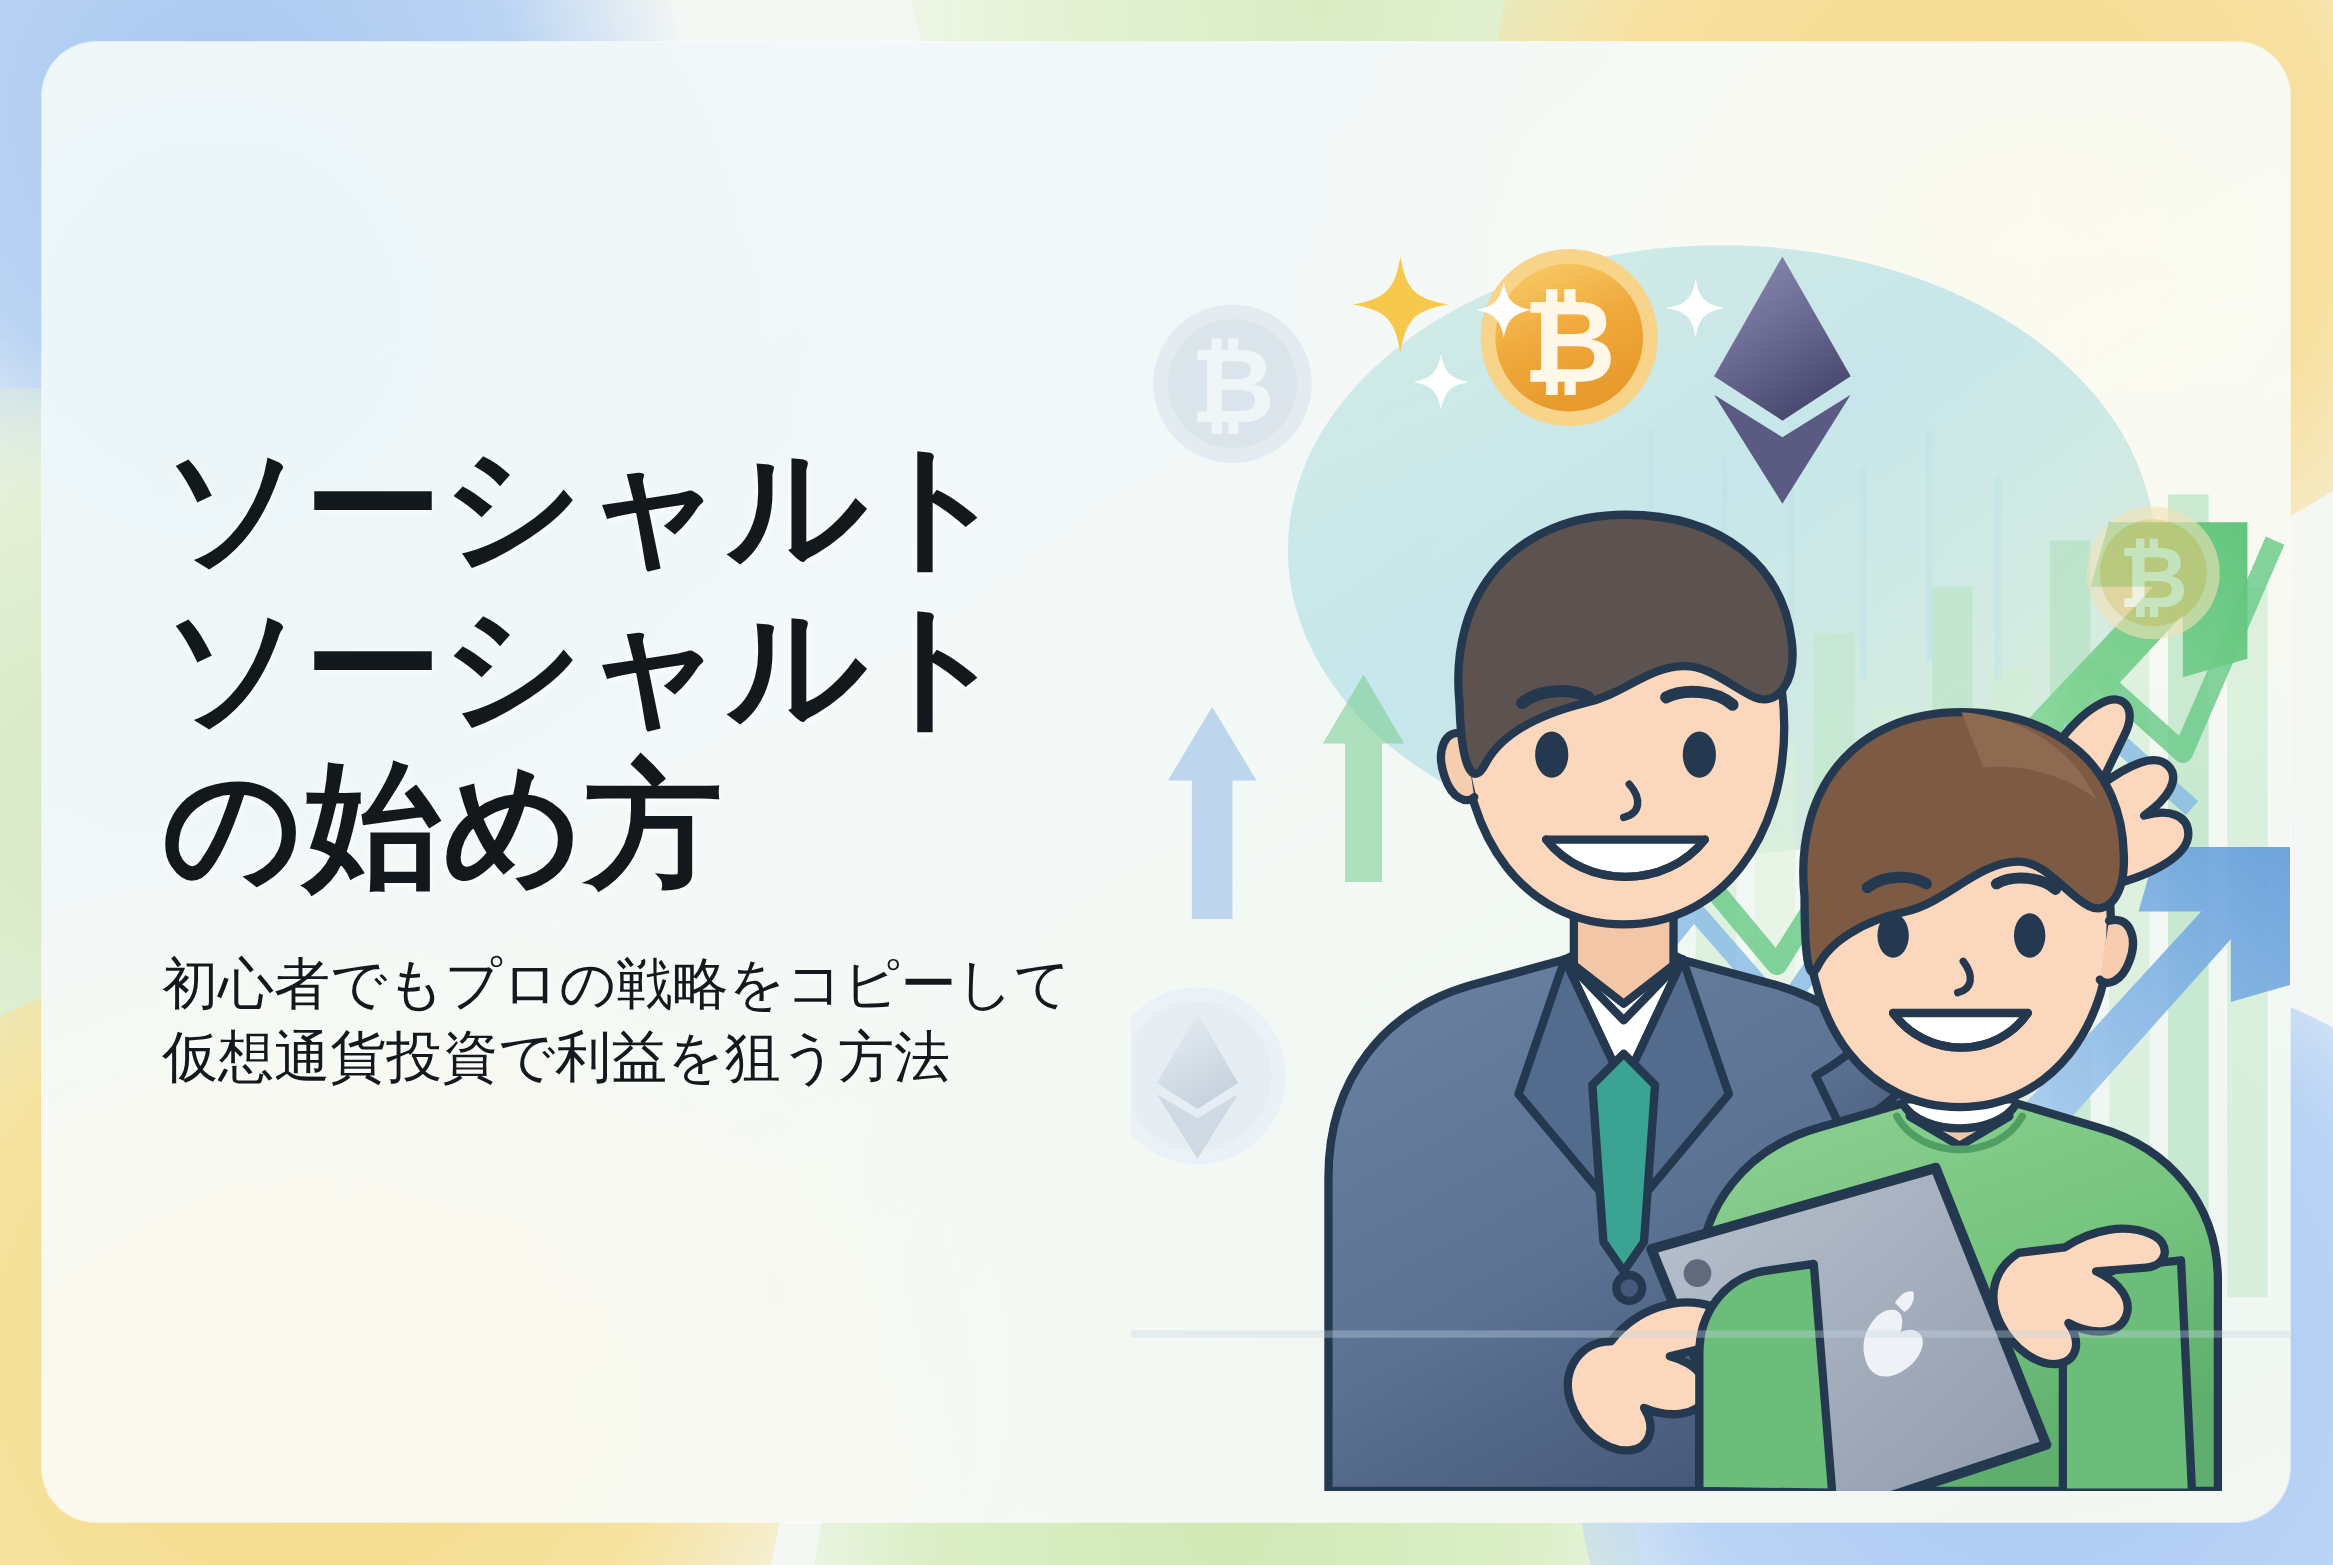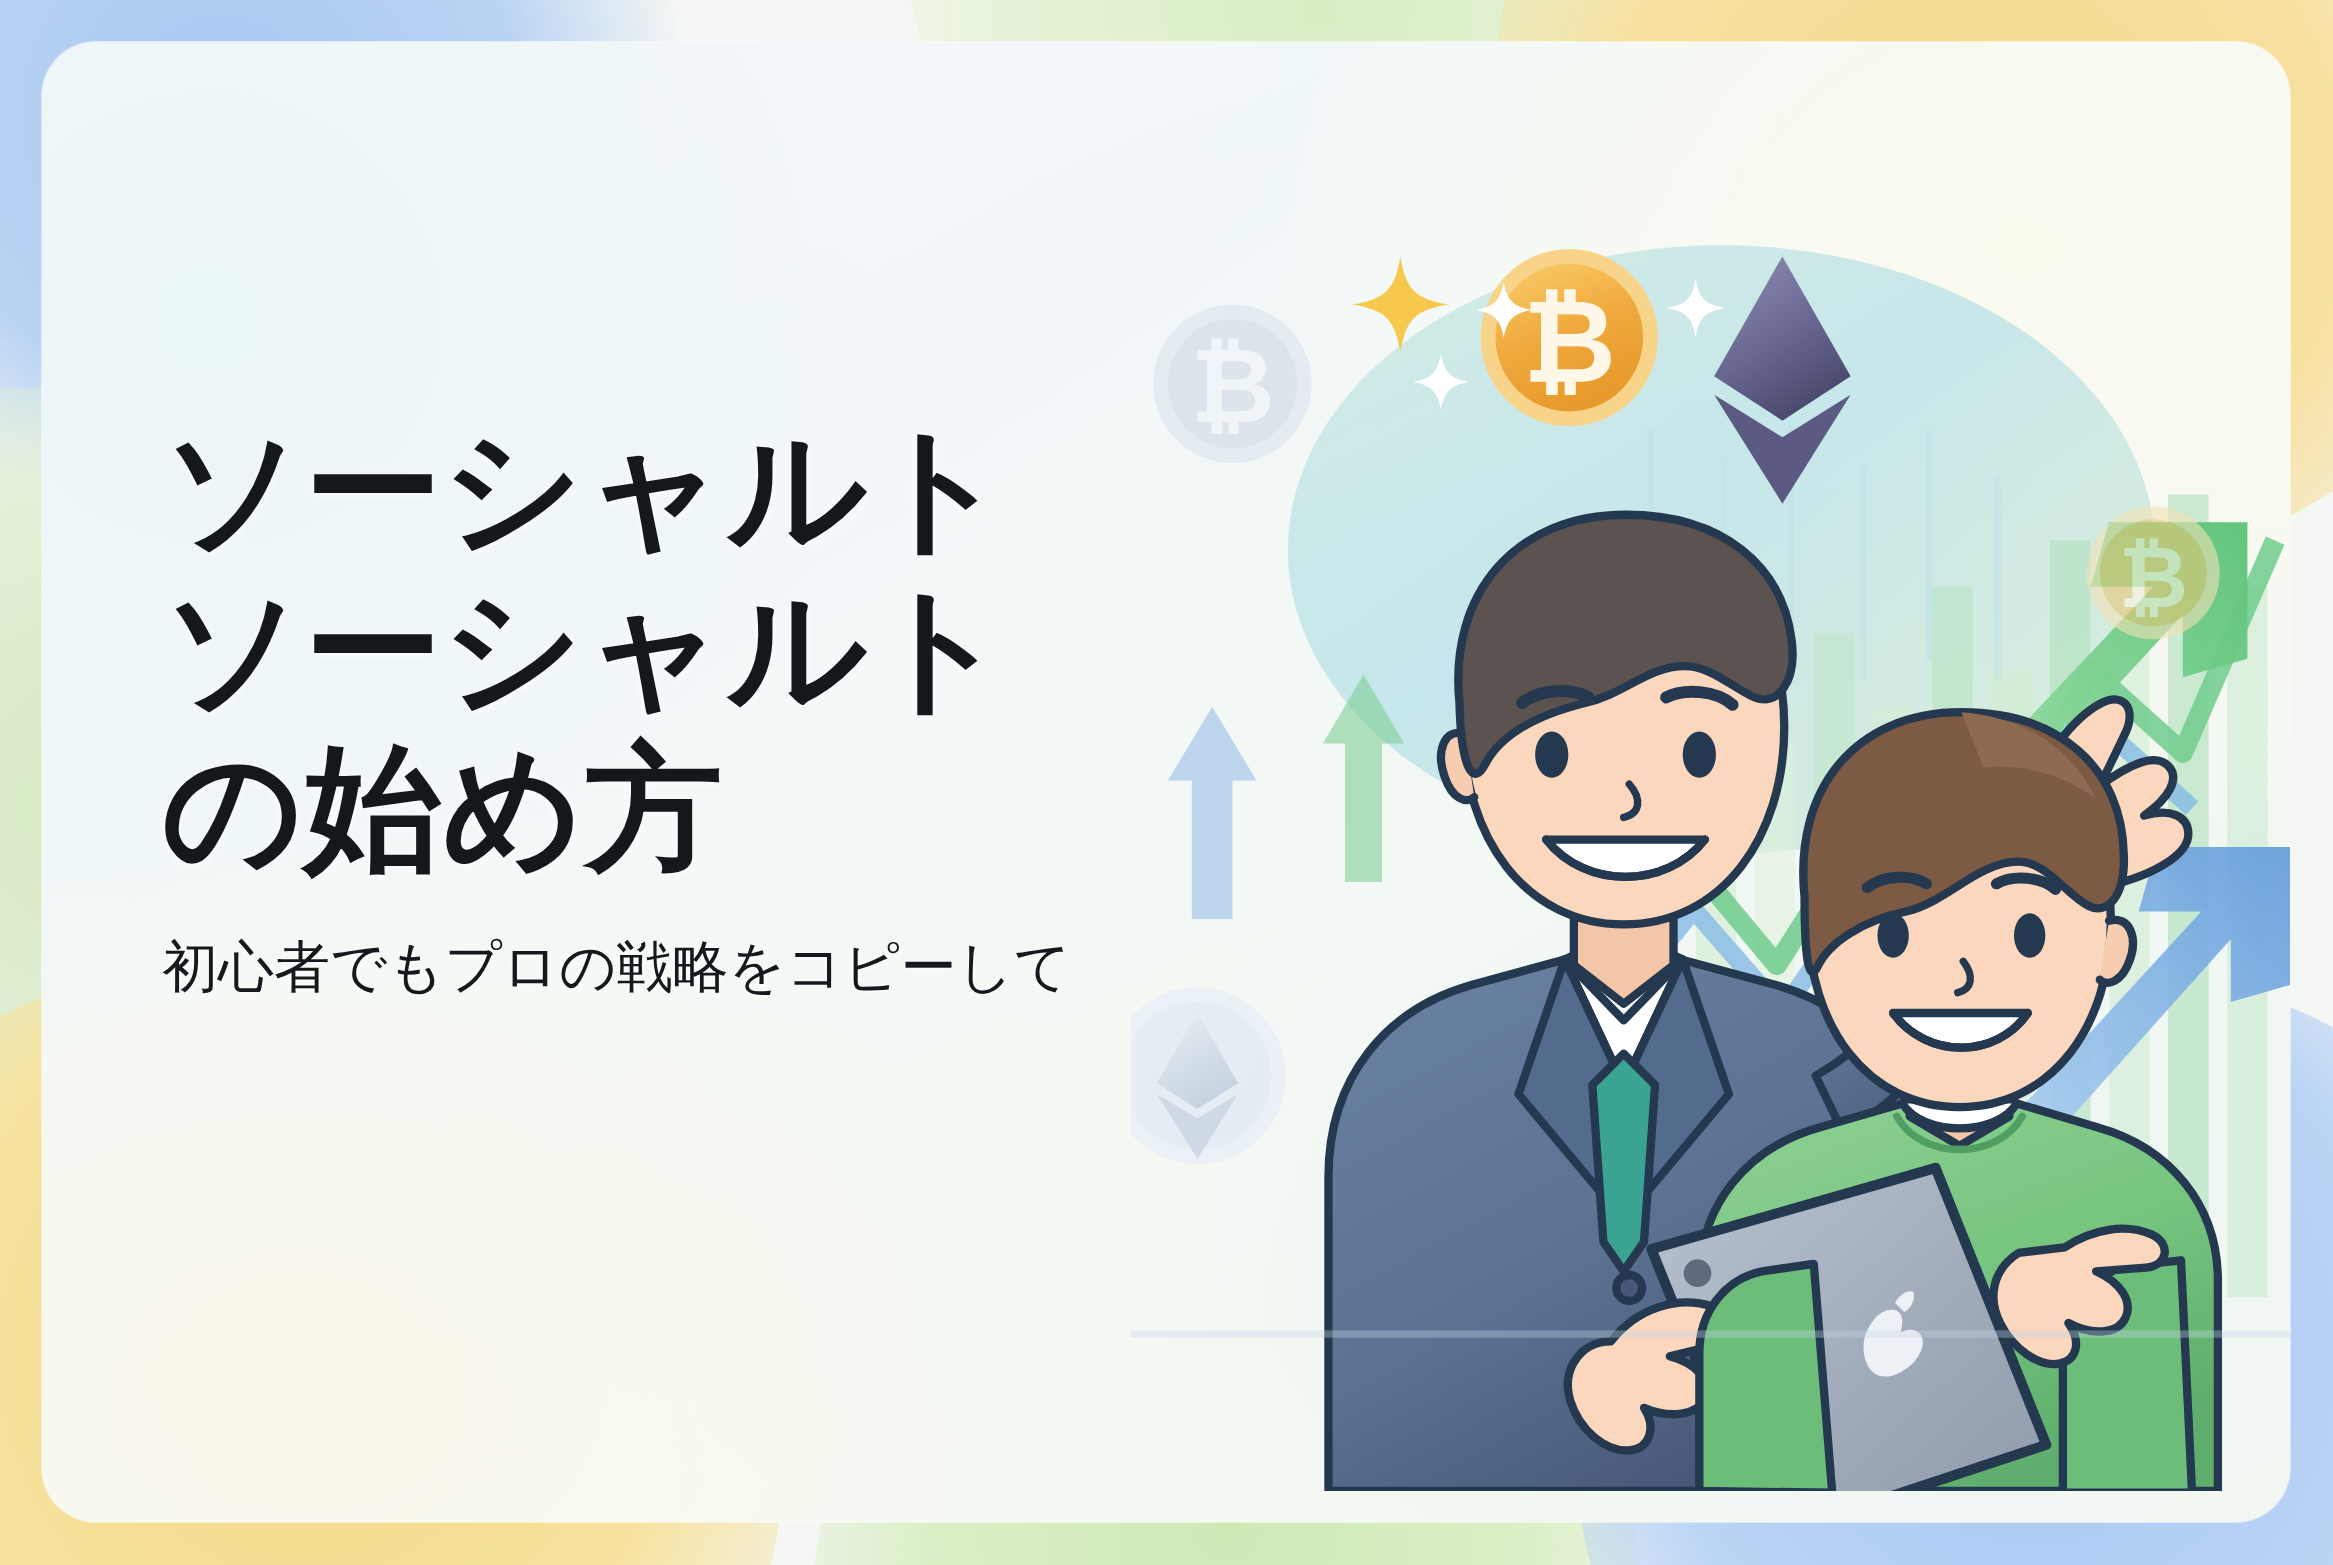--- a/index.html
+++ b/index.html
@@ -48,21 +48,21 @@
   .w2{position:absolute;left:0;bottom:0;width:1015px;height:701px;
       background:radial-gradient(ellipse at 25% 80%, #fbf8ec 0%, rgba(251,248,236,0) 70%);}
   .w3{position:absolute;right:0;top:0;width:1015px;height:831px;
       background:radial-gradient(ellipse at 75% 25%, #fbfaef 0%, rgba(251,250,239,0) 72%);}
 
   
   .sparkle{position:absolute;}
   .sparkle svg{display:block;}
 
   
-  .text-block{position:absolute;left:120px;top:367px;width:1034px;z-index:40;}
+  .text-block{position:absolute;left:120px;top:384px;width:1034px;z-index:40;}
   .title{
     font-family:"DejaVu Sans","Liberation Sans",sans-serif;
     font-weight:bold;color:#13181c;
     font-size:138px;line-height:1.16;letter-spacing:.005em;
     margin:0;text-shadow:0 1.8px 9.2px rgba(255,255,255,.85);
   }
   .title .ln{display:block;white-space:nowrap;}
   .subtitle{
     font-family:"DejaVu Sans","Liberation Sans",sans-serif;
     font-weight:500;color:#15191d;
@@ -333,18 +333,19 @@
     </div>
 
     <div class="text-block">
       <h1 class="title">
         <span class="ln">ソーシャルト</span>
         <span class="ln">ソーシャルト</span>
         <span class="ln">の始め方</span>
       </h1>
       <p class="subtitle">
         <span class="ln">初心者でもプロの戦略をコピーして</span>
+        <span class="ln">仮想通貨投資で利益を狙う方法</span>
       </p>
     </div>
 
   </div>
 </div>
 
 
 </body></html>

